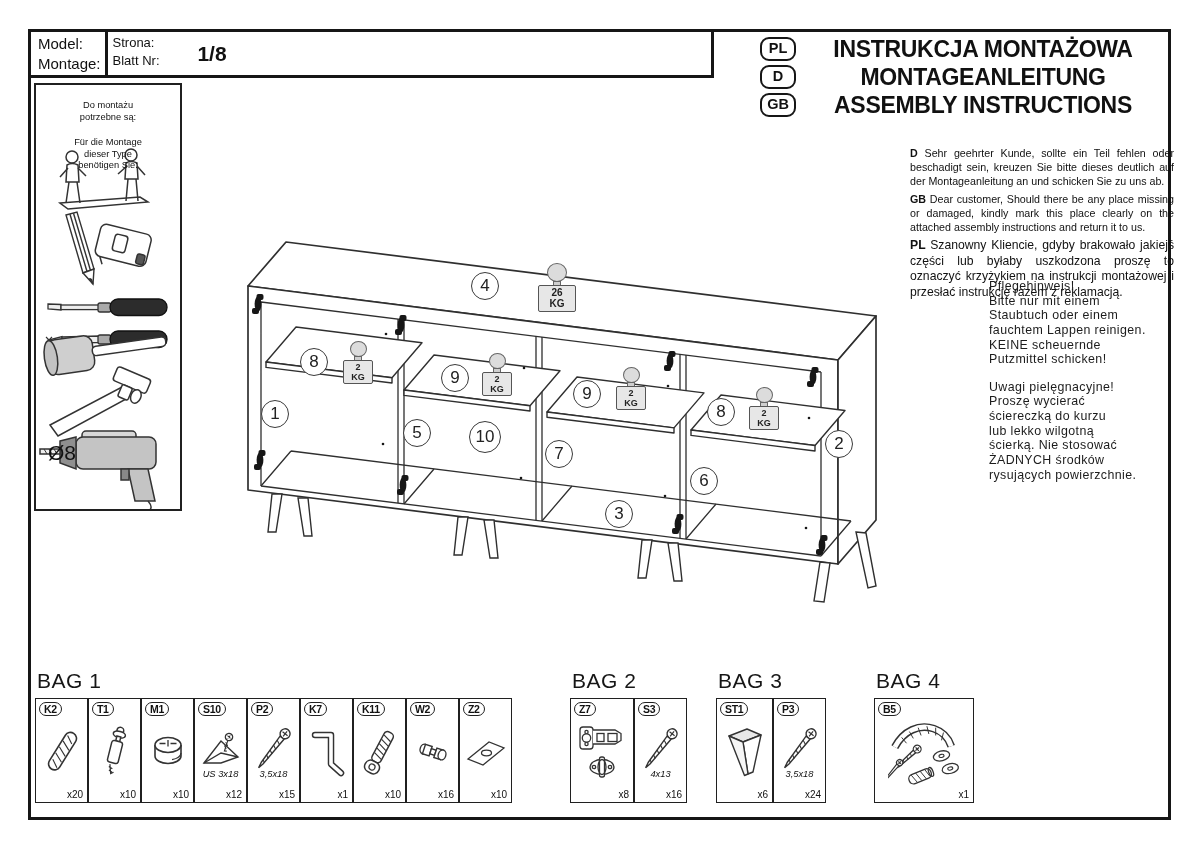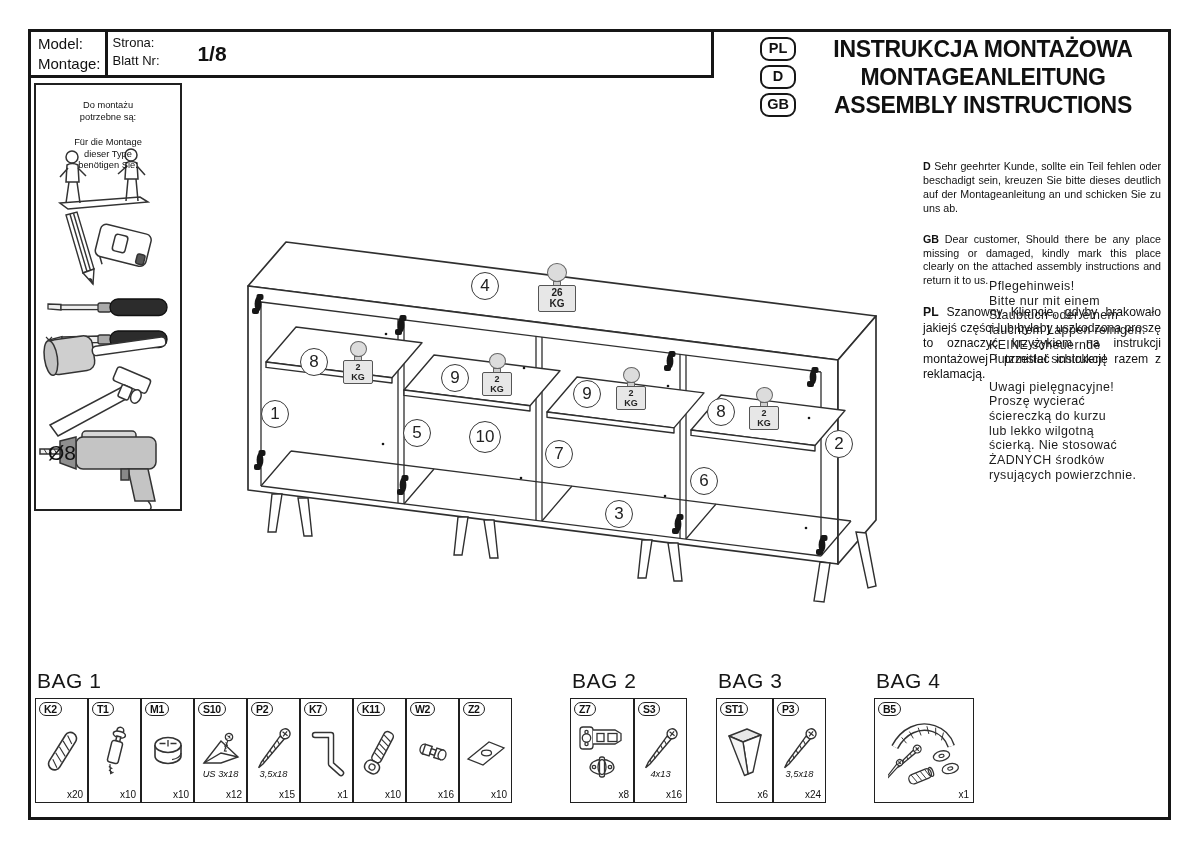--- a/index.html
+++ b/index.html
@@ -19,21 +19,21 @@
   .lang-row{display:flex;align-items:center;height:28px;}
   .badge{border:2px solid #161616;border-radius:9px;font-weight:bold;font-size:14.5px;height:20px;line-height:19px;padding:0 5px;min-width:22px;text-align:center;box-sizing:content-box;}
   .ttl{flex:1;text-align:center;font-weight:bold;font-size:23px;letter-spacing:-0.3px;white-space:nowrap;}
   
   .tools{left:34px;top:83px;width:148px;height:428px;border:2px solid #202020;box-sizing:border-box;background:#fff;}
   .tools-head{position:absolute;top:4px;left:0;width:100%;text-align:center;font-size:9.3px;line-height:1.22;white-space:pre-line;}
   .tools-head .g2{margin-top:3px;}
   .drill-dia{position:absolute;left:12px;top:356px;font-size:21px;}
   
   .notice{left:906px;top:143px;width:272px;font-size:10.7px;line-height:1.3;text-align:justify;}
-  .notice p{margin:17px;}
+  .notice p{margin:4px;}
   .notice p.pl{font-size:12.2px;line-height:1.27;}
   .notice b{font-weight:bold;}
   
   .care-wrap{left:989px;top:279px;width:208px;}
   .care{font-size:12.4px;letter-spacing:0.4px;line-height:1.18;white-space:pre-line;color:#1c1c1c;}
   .care + .care{margin-top:13px;}
   
   .diagram{left:228px;top:222px;width:665px;height:400px;}
   .callout{position:absolute;border:1.8px solid #3a3a3a;border-radius:50%;background:#fff;display:flex;align-items:center;justify-content:center;font-size:17px;color:#222;box-sizing:border-box;}
   .weight{position:absolute;text-align:center;}

